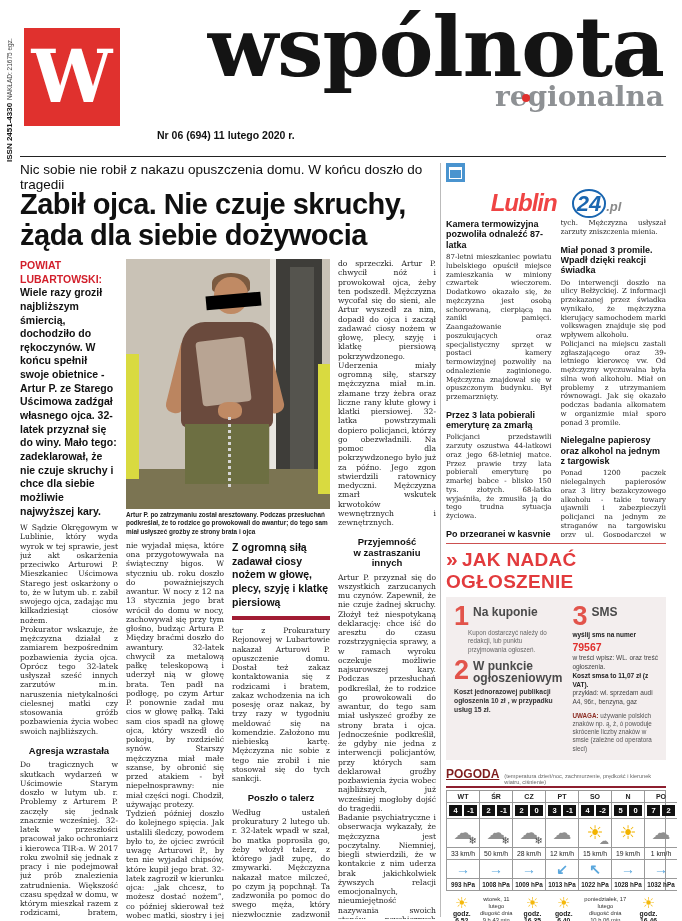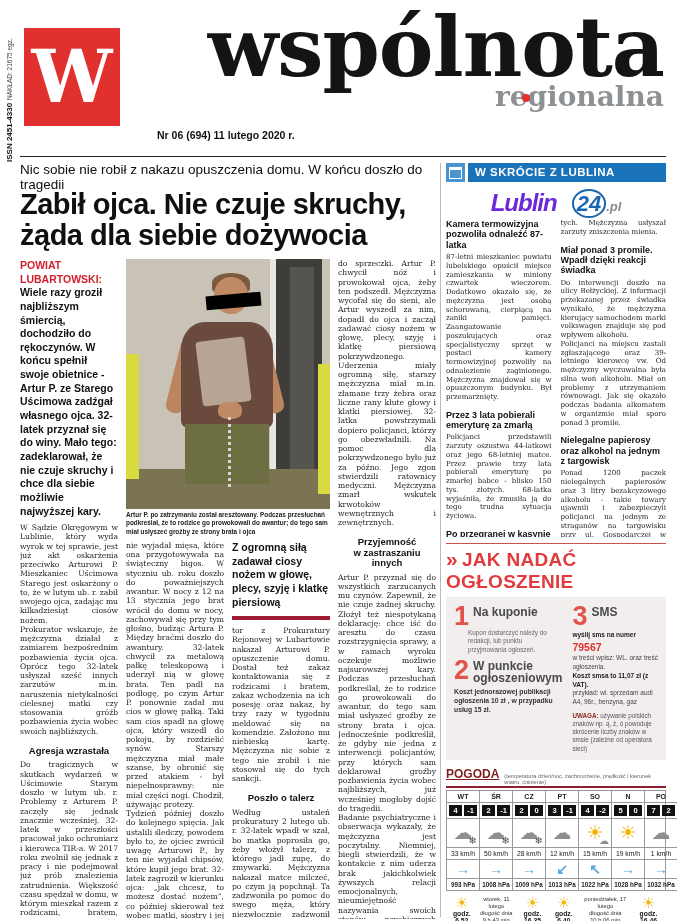--- a/index.html
+++ b/index.html
@@ -58,21 +58,21 @@
   .pullquote{font-weight:bold;font-size:10.5px;line-height:1.3;color:#111;border-bottom:4px solid #a11c33;
              padding-bottom:7px;margin-bottom:6px;}
 
   .sidebar{position:absolute;left:446px;top:163px;width:220px;}
   .sb-head{display:flex;gap:3px;align-items:stretch;}
   .sb-icon{width:19px;height:19px;background:#4a94cf;display:flex;align-items:center;justify-content:center;}
   .sb-icon i{display:block;width:11px;height:8px;border:1.5px solid #fff;border-top-width:3px;background:transparent;}
   .sb-bar{flex:1;background:#1a72b8;color:#fff;font-weight:bold;font-size:11.5px;
           line-height:19px;padding-left:7px;letter-spacing:0.5px;}
   .sb-logo{text-align:center;margin:7px 0 2px;font-style:italic;font-weight:bold;}
-  .sb-logo .l1{color:#6d28d9;font-size:24px;letter-spacing:-1px;}
+  .sb-logo .l1{color:#ef4444;font-size:24px;letter-spacing:-1px;}
   .sb-logo .l2{color:#1a66b0;font-size:22px;border:2.5px solid #1a66b0;border-radius:50%;padding:0 3px;margin-left:15px;}
   .sb-logo .l3{color:#8a8a8a;font-size:13px;}
   .briefs{display:flex;gap:9px;height:318px;overflow:hidden;}
   .bcol{flex:1;overflow:hidden;}
   .btitle{font-weight:bold;font-size:9px;line-height:1.15;margin:8px 0 3px;color:#111;}
   .bbody{font-family:"DejaVu Serif",serif;font-size:7px;line-height:1.25;text-align:justify;
          color:#1c1c1c;white-space:pre-line;}
   .red-rule{border-top:1.5px solid #cc5050;margin:6px 0 3px;}
   .ad-head{color:#e23b3d;font-weight:bold;font-size:19px;letter-spacing:0.3px;margin:2px 0 4px;}
   .ad-head .chev{font-size:21px;margin-right:4px;}
@@ -189,21 +189,20 @@
 Mieszkaniec Uścimowa Starego nie był w przeszłości karany. Za zabójstwo grozi mu nawet dożywocie.</div>
 
     </div>
   </div>
 
   <div class="sidebar">
     <div class="sb-head">
       <div class="sb-icon">
           <i></i>
         </div>
-      <div class="sb-bar">W SKRÓCIE Z LUBLINA</div>
     </div>
     <div class="sb-logo">
       <span class="l1">Lublin</span><span class="l2">24</span><span class="l3">.pl</span>
     </div>
     <div class="briefs">
       <div class="bcol">
         <div class="btitle" style="margin-top:0">Kamera termowizyjna pozwoliła odnaleźć 87-latka</div>
         <div class="bbody">87-letni mieszkaniec powiatu lubelskiego opuścił miejsce zamieszkania w miniony czwartek wieczorem. Dodatkowo okazało się, że mężczyzna jest osobą schorowaną, cierpiącą na zaniki pamięci. Zaangażowanie poszukujących oraz specjalistyczny sprzęt w postaci kamery termowizyjnej pozwoliły na odnalezienie zaginionego. Mężczyzna znajdował się w opuszczonym budynku. Był przemarznięty.</div>
         <div class="btitle">Przez 3 lata pobierali emeryturę za zmarłą</div>
         <div class="bbody">Policjanci przedstawili zarzuty oszustwa 44-latkowi oraz jego 68-letniej matce. Przez prawie trzy lata pobierali emeryturę po zmarłej babce - blisko 150 tys. złotych. 68-latka wyjaśniła, że zmusiła ją do tego trudna sytuacja życiowa.</div>

